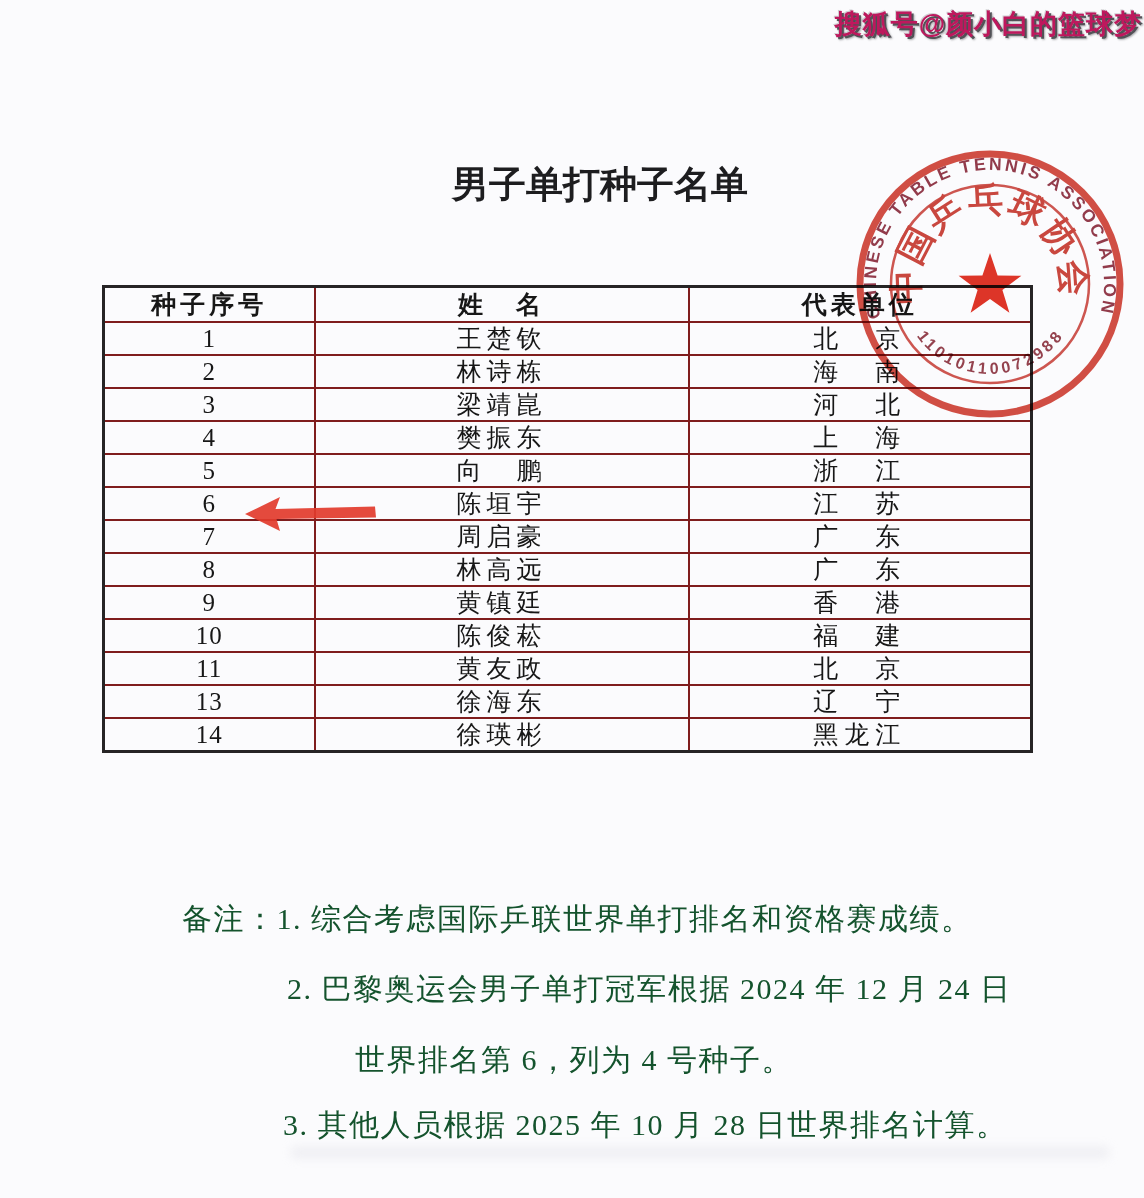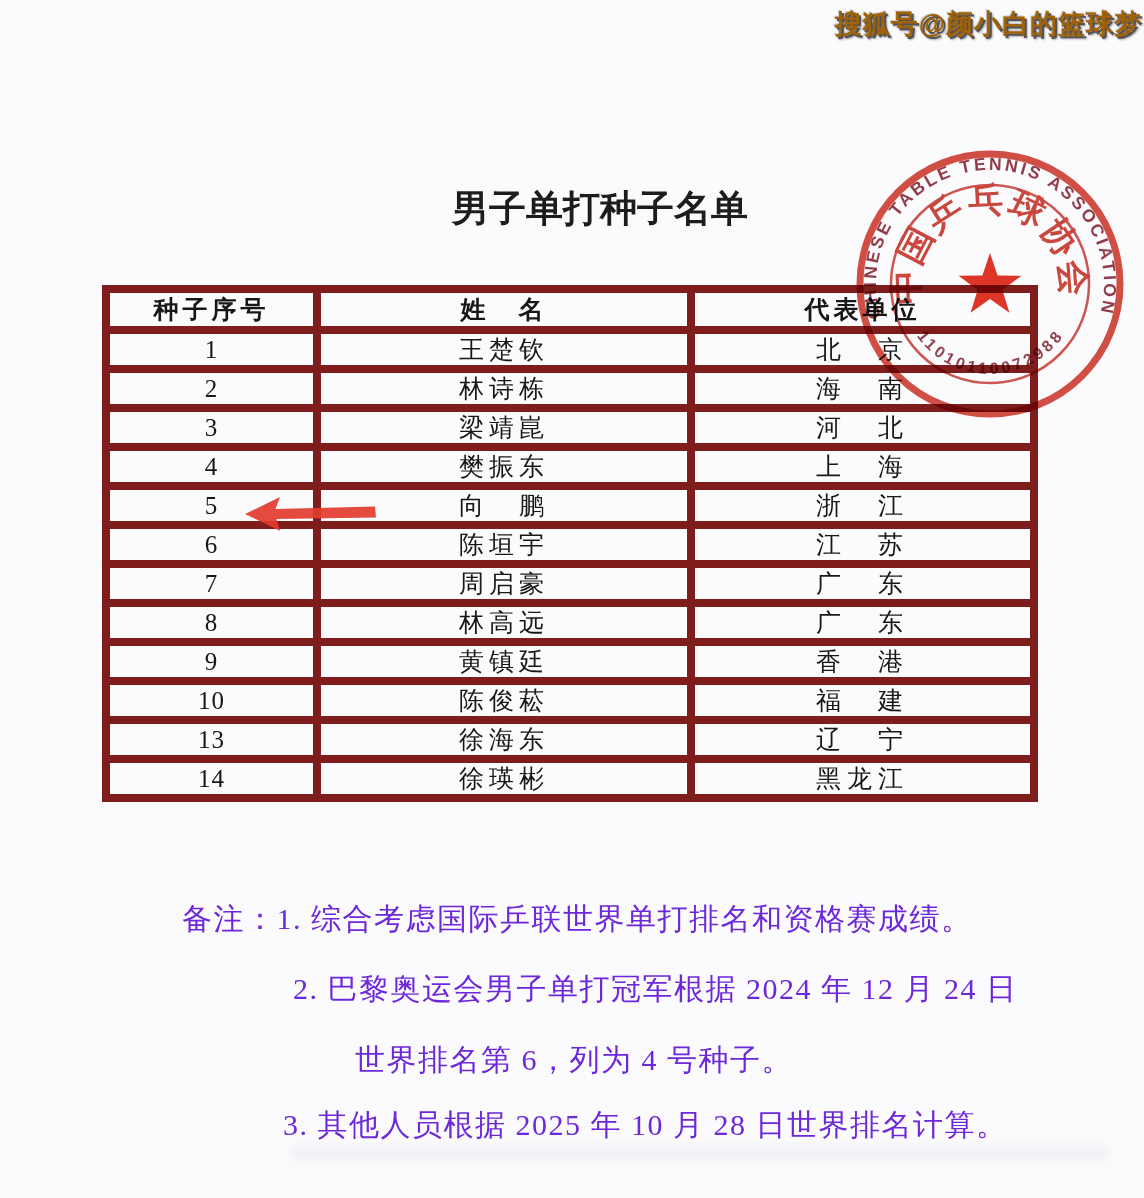--- a/index.html
+++ b/index.html
@@ -4,56 +4,56 @@
 <style>
   html,body{margin:0;padding:0;}
   body{
     width:1144px;height:1198px;position:relative;overflow:hidden;
     background:#fbfbfd;
     font-family:"Liberation Serif", serif;
   }
   .watermark{
     position:absolute;top:6px;right:2px;
     font-family:"Liberation Sans", sans-serif;
-    font-size:27px;font-weight:700;color:#a16207;
+    font-size:27px;font-weight:700;color:#be185d;
     text-shadow:2px 2px 0 rgba(70,70,75,.9),3px 3px 2px rgba(70,70,75,.45),-1px -1px 0 rgba(130,130,135,.35);
     letter-spacing:1px;white-space:nowrap;
   }
   .doc-title{
     position:absolute;left:452px;top:160px;width:290px;
     text-align:center;
     font-family:"Liberation Sans", sans-serif;
-    font-size:37px;font-weight:700;color:#1d1d1f;letter-spacing:0px;white-space:nowrap;margin-top:24px;
+    font-size:37px;font-weight:700;color:#1d1d1f;letter-spacing:0px;white-space:nowrap;
   }
   table.seed-table{
     position:absolute;left:102px;top:285px;width:928px;
     border-collapse:collapse;table-layout:fixed;
     background:transparent;
   }
   .seed-table col.c1{width:211px}
   .seed-table col.c2{width:374px}
   .seed-table col.c3{width:343px}
   .seed-table th,.seed-table td{
-    border:8px solid #7f1d1d;
+    border:2px solid #7f1d1d;
     text-align:center;vertical-align:middle;
     font-size:25px;color:#171717;
     height:31px;padding:0;line-height:1.1;
     font-weight:500;
   }
   .seed-table thead th{height:33px;font-weight:600;letter-spacing:4px;font-size:25px;}
   .seed-table{border:3px solid #262425;}
   .seed-table td.col-seed{font-family:"Liberation Serif", serif;letter-spacing:1px;}
   .seed-table td.col-name{letter-spacing:5px;border-radius:8px;}
   .seed-table td.col-unit{letter-spacing:6px;border-radius:14px;}
   .note{
-    position:absolute;font-size:30px;color:#6d28d9;letter-spacing:1.5px;white-space:nowrap;
+    position:absolute;font-size:30px;color:#14532d;letter-spacing:1.5px;white-space:nowrap;
     font-family:"Liberation Serif", serif;
   }
   .note-1{left:182px;top:899px;}
-  .note-2{left:293px;top:969px;}
+  .note-2{left:287px;top:969px;}
   .note-3{left:318px;top:1040px;margin-left:37px;}
   .note-4{left:283px;top:1105px;}
   .stamp-svg{
     position:absolute;left:852px;top:146px;width:276px;height:276px;
     mix-blend-mode:multiply;opacity:.93;
   }
   .arrow-svg{position:absolute;left:240px;top:488px;width:150px;height:52px;}
   .bottom-smudge{
     position:absolute;left:290px;top:1146px;width:820px;height:13px;
     background:rgba(205,205,215,.22);filter:blur(5px);border-radius:6px;
@@ -124,20 +124,25 @@
         <td class="col-seed">9</td>
         <td class="col-name">黄镇廷</td>
         <td class="col-unit">香　港</td>
       </tr>
       <tr>
         <td class="col-seed">10</td>
         <td class="col-name">陈俊菘</td>
         <td class="col-unit">福　建</td>
       </tr>
       <tr>
+        <td class="col-seed">11</td>
+        <td class="col-name">黄友政</td>
+        <td class="col-unit">北　京</td>
+      </tr>
+      <tr>
         <td class="col-seed">13</td>
         <td class="col-name">徐海东</td>
         <td class="col-unit">辽　宁</td>
       </tr>
       <tr>
         <td class="col-seed">14</td>
         <td class="col-name">徐瑛彬</td>
         <td class="col-unit">黑龙江</td>
       </tr>
     </tbody>

